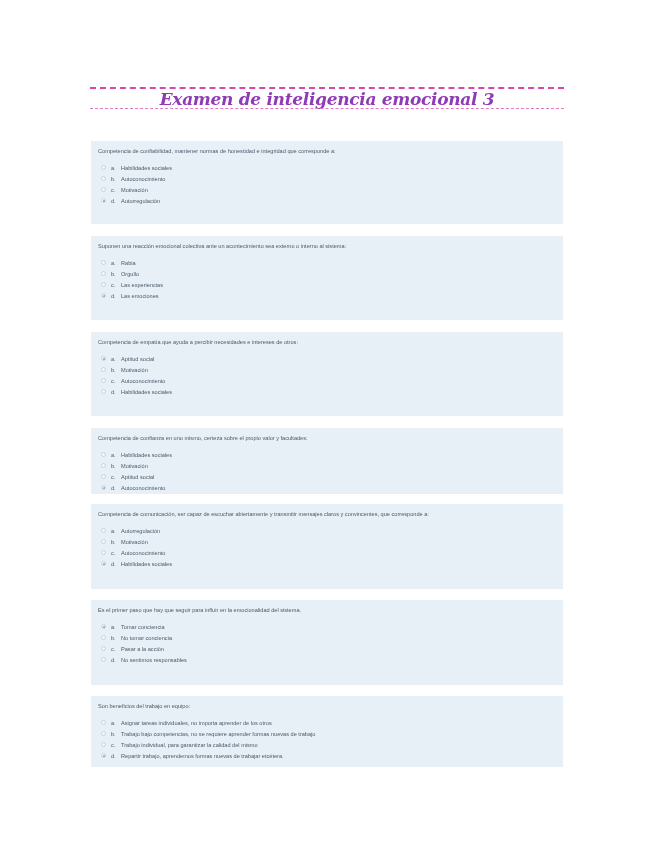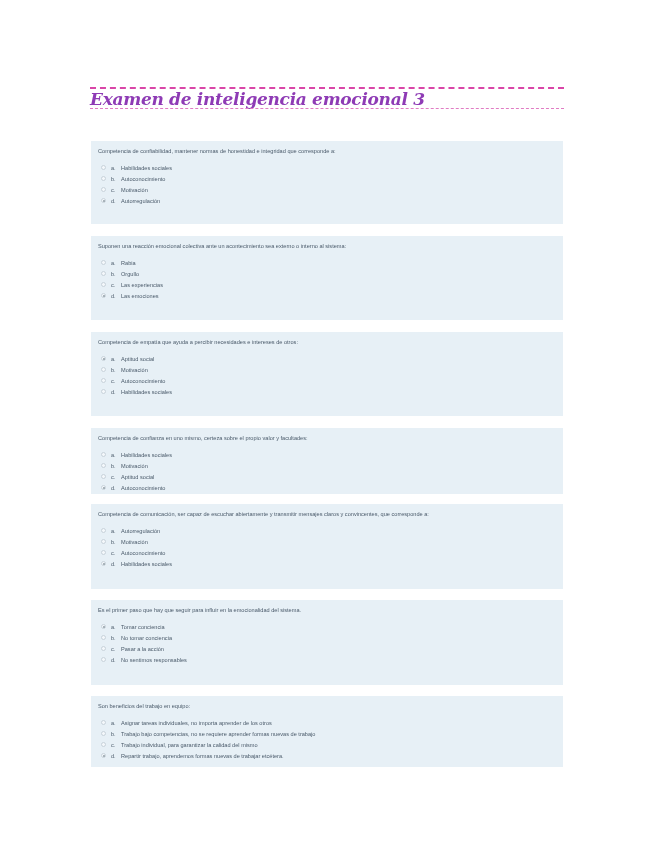--- a/index.html
+++ b/index.html
@@ -1,20 +1,20 @@
 <!DOCTYPE html>
 <html><head>
 <meta charset="utf-8">
 <style>
   html, body { margin:0; padding:0; background:#ffffff; }
   body { width:655px; height:848px; position:relative; overflow:hidden; font-family:"Liberation Sans", sans-serif; }
   .hdr-line { position:absolute; left:90px; width:474px; height:0; border-top:2px dashed #d946a8; }
   .hdr-line.top { top:87px; }
   .hdr-line.bot { top:108px; border-top:1px dashed #e07cc4; }
-  .title { position:absolute; top:89px; left:90px; width:474px; text-align:left; font-family:"DejaVu Serif", serif; font-style:italic; font-weight:bold; font-size:17px; color:#8e3bb5; letter-spacing:-0.3px; }
+  .title { position:absolute; top:89px; left:90px; width:474px; text-align:center; font-family:"DejaVu Serif", serif; font-style:italic; font-weight:bold; font-size:17px; color:#8e3bb5; letter-spacing:-0.3px; }
   .q { position:absolute; left:91px; width:472px; background:#e7f0f6; box-sizing:border-box; padding:6px 7px; }
   .q-text { font-size:5.6px; color:#4a5a6a; line-height:8px; margin-bottom:7px; white-space:nowrap; }
   .opt { display:flex; align-items:center; height:11px; font-size:5.6px; color:#4a5a6a; padding-left:3px; }
   .radio { width:5px; height:5px; border-radius:50%; border:0.6px solid #c8d2da; background:#f4f8fb; margin-right:5px; box-sizing:border-box; position:relative; }
   .radio.checked::after { content:""; position:absolute; left:1.2px; top:1.2px; width:1.6px; height:1.6px; border-radius:50%; background:#9aa6ae; }
   .letter { width:10px; }
 </style>
 </head>
 <body>
 

